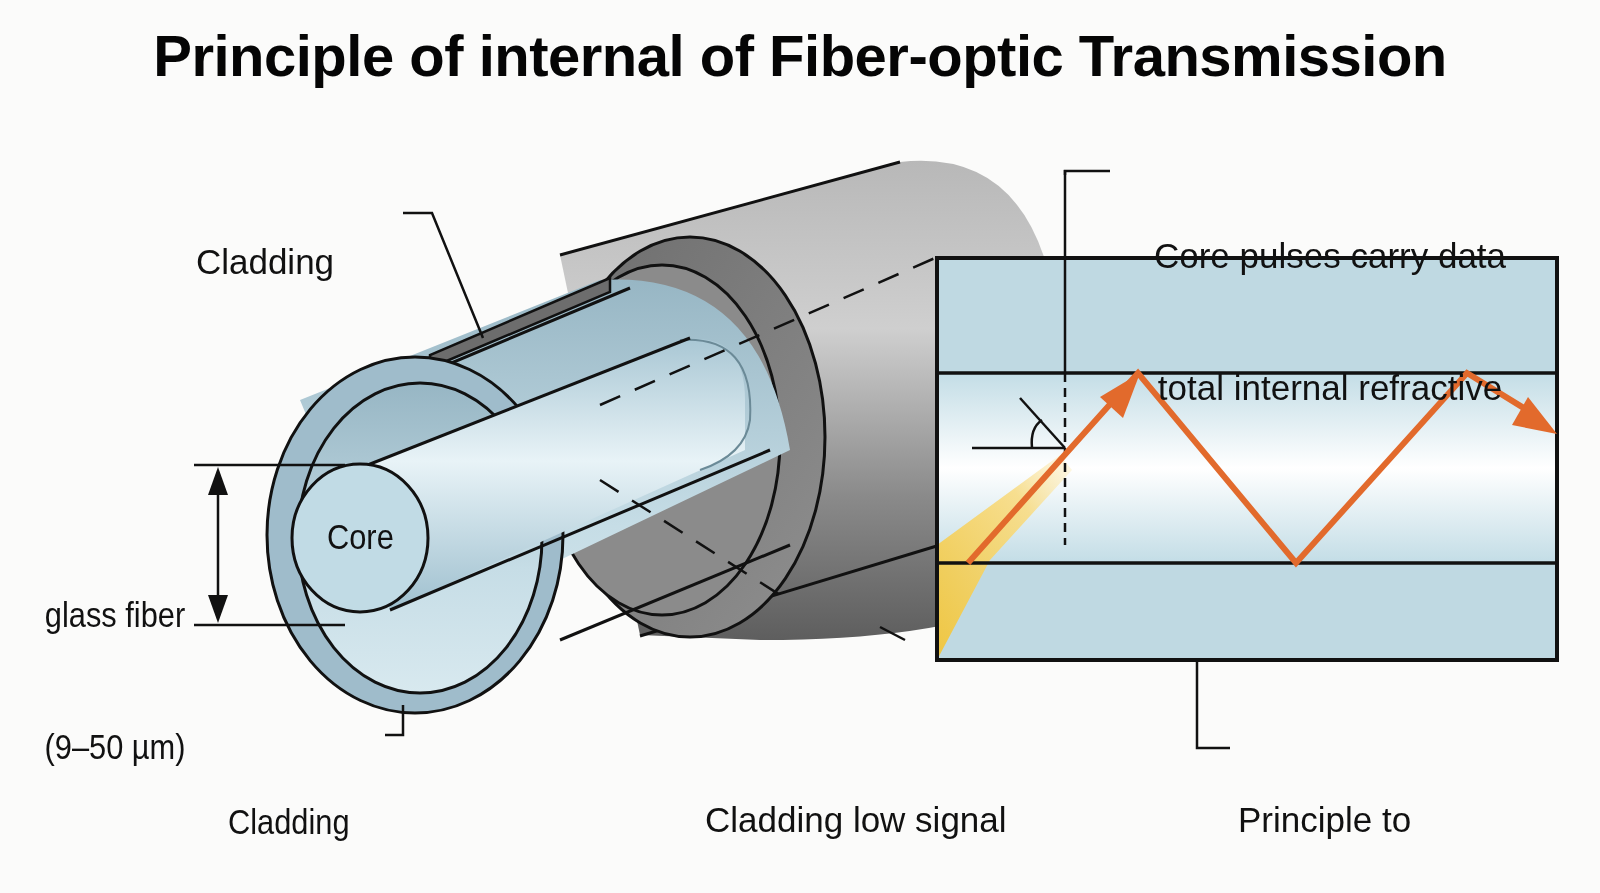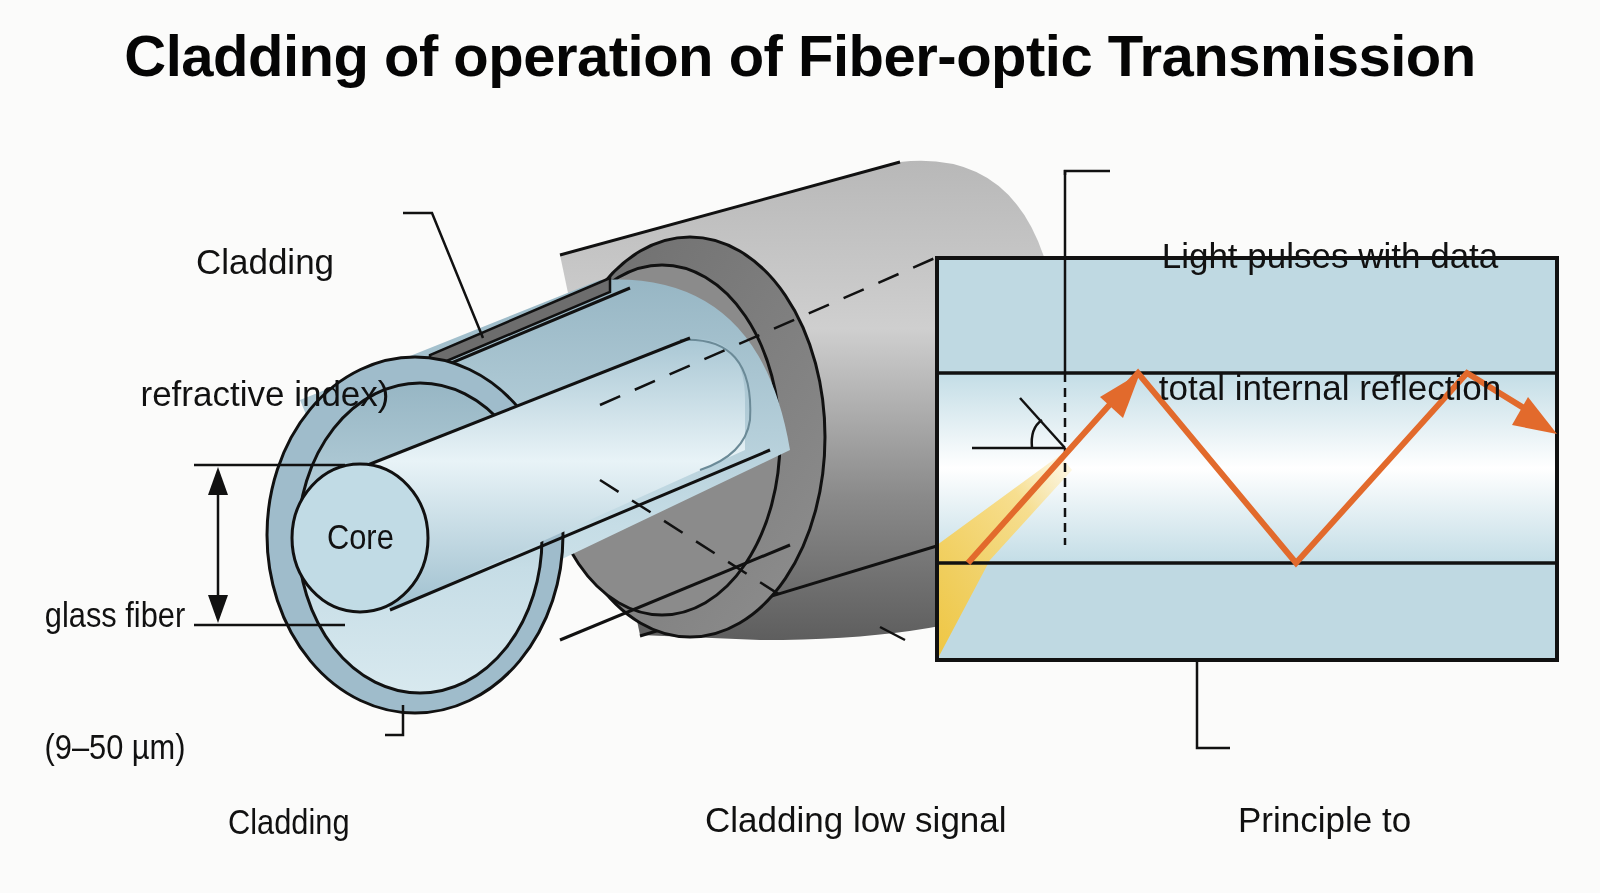--- a/index.html
+++ b/index.html
@@ -125,43 +125,42 @@
     <polyline points="968,563 1138,373 1296,563 1467,373 1540,418" fill="none" stroke="#e26a2c" stroke-width="6" stroke-linejoin="miter"></polyline>
     <polygon points="1140,373 1100,397 1123,418" fill="#e26a2c"></polygon>
     <polygon points="1557,434 1512,425 1528,397" fill="#e26a2c"></polygon>
   </g>
 
   <polyline points="1065,175 1065,171 1110,171" fill="none" stroke="#111" stroke-width="2.5"></polyline>
 
   <polyline points="1197,660 1197,748 1230,748" fill="none" stroke="#111" stroke-width="2.5"></polyline>
 </svg>
 
-<div class="title">Cladding of operation of Fiber-optic Transmission</div>
+<div class="title">Principle of internal of Fiber-optic Transmission</div>
 
 <div class="label center" style="left:100px; top:152px; width:330px;">
   <div>Cladding</div>
-  <div>refractive index)</div>
 </div>
 
 <div class="label narrow center" style="left:38px; top:505px; width:175px;">
   <div>glass fiber</div>
   <div>(9–50 µm)</div>
 </div>
 
 <div class="label narrow" style="left:327px; top:515px;">Core</div>
 
 <div class="label narrow" style="left:228px; top:712px;">
   <div>Cladding</div>
   
   
 </div>
 
 <div class="label center" style="left:1110px; top:146px; width:440px;">
-  <div>Light pulses with data</div>
-  <div>total internal reflection</div>
+  <div>Core pulses carry data</div>
+  <div>total internal refractive</div>
 </div>
 
 <div class="label" style="left:705px; top:710px;">
   <div>Cladding low signal</div>
   
   
 </div>
 
 <div class="label" style="left:1238px; top:710px;">
   <div>Principle to</div>

